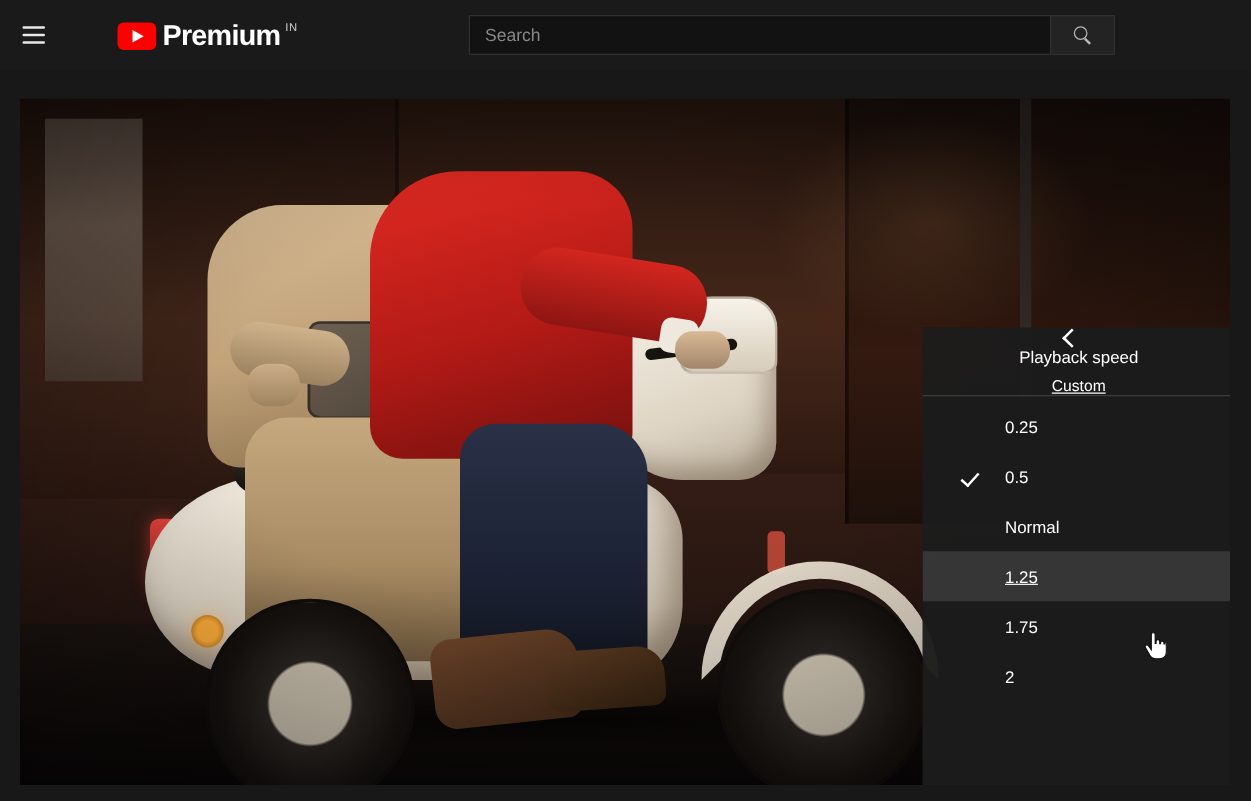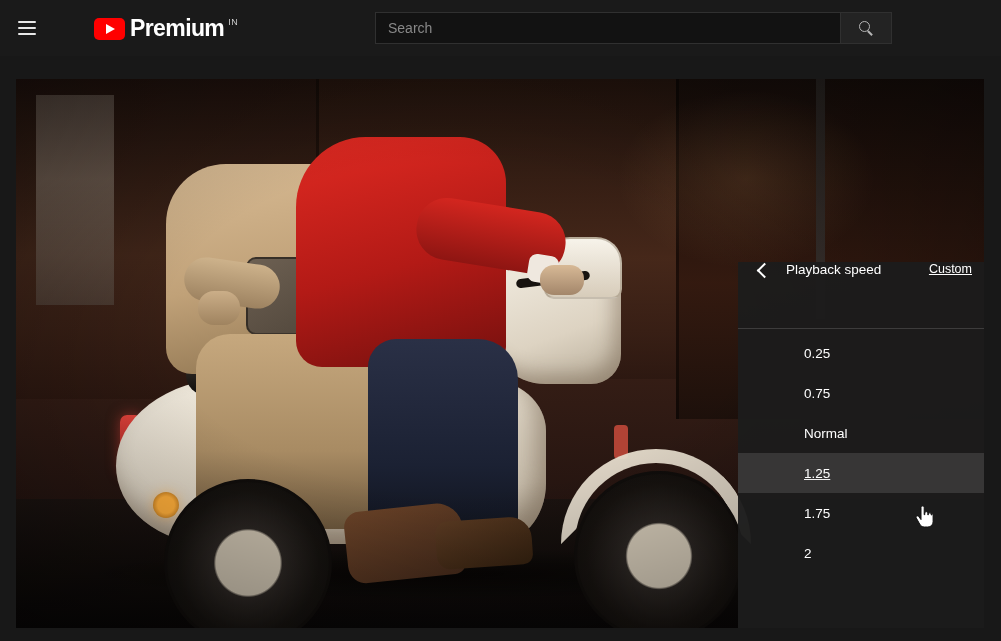--- a/index.html
+++ b/index.html
@@ -242,22 +242,22 @@
     background: radial-gradient(ellipse at 45% 45%, rgba(0,0,0,0) 38%, rgba(0,0,0,.45) 100%);
   }
 
   
   .menu {
     position: absolute; left: 722px; top: 183px; width: 252px; height: 400px;
     background: rgba(28,28,28,0.96); color: #eeeeee;
     font-size: 13.5px; overflow: hidden;
   }
   .menu-header {
-    height: 67px; display: flex; padding: 0 18px 0 16px;
-    border-bottom: 1px solid rgba(255,255,255,.15); cursor: pointer;
+    height: 55px; display: flex; align-items: center; padding: 0 18px 0 16px;
+    border-bottom: 1px solid rgba(255,255,255,.15); cursor: pointer; flex-direction: column;
   }
   .chev-back {
     width: 16px; height: 16px; position: relative; margin-right: 16px; flex: 0 0 auto;
   }
   .chev-back::before {
     content: ""; position: absolute; left: 5px; top: 3px;
     width: 9px; height: 9px; border-left: 2px solid #fff; border-bottom: 2px solid #fff;
     transform: rotate(45deg);
   }
   .menu-title { flex: 1; font-size: 13.5px; color: #fff; }
@@ -364,22 +364,22 @@
         <span class="chev-back"></span>
         <span class="menu-title">Playback speed</span>
         <span class="menu-custom">Custom</span>
       </div>
       <div class="menu-list">
         <div class="menu-item">
           <span class="check"></span>
           <span class="menu-label">0.25</span>
         </div>
         <div class="menu-item">
-          <span class="check"></span>
-          <span class="menu-label">0.75</span>
+          <span class="check on"></span>
+          <span class="menu-label">0.5</span>
         </div>
         <div class="menu-item">
           <span class="check"></span>
           <span class="menu-label">Normal</span>
         </div>
         <div class="menu-item hovered">
           <span class="check"></span>
           <span class="menu-label">1.25</span>
         </div>
         <div class="menu-item">

